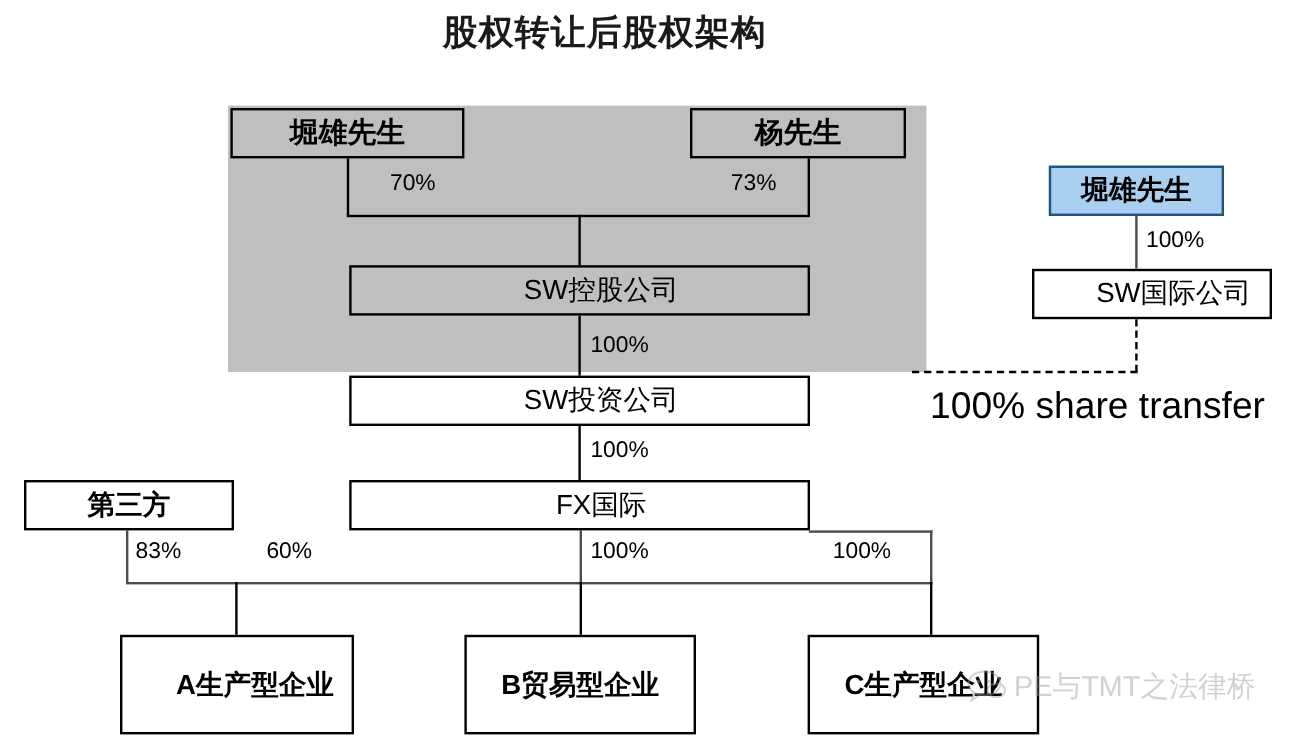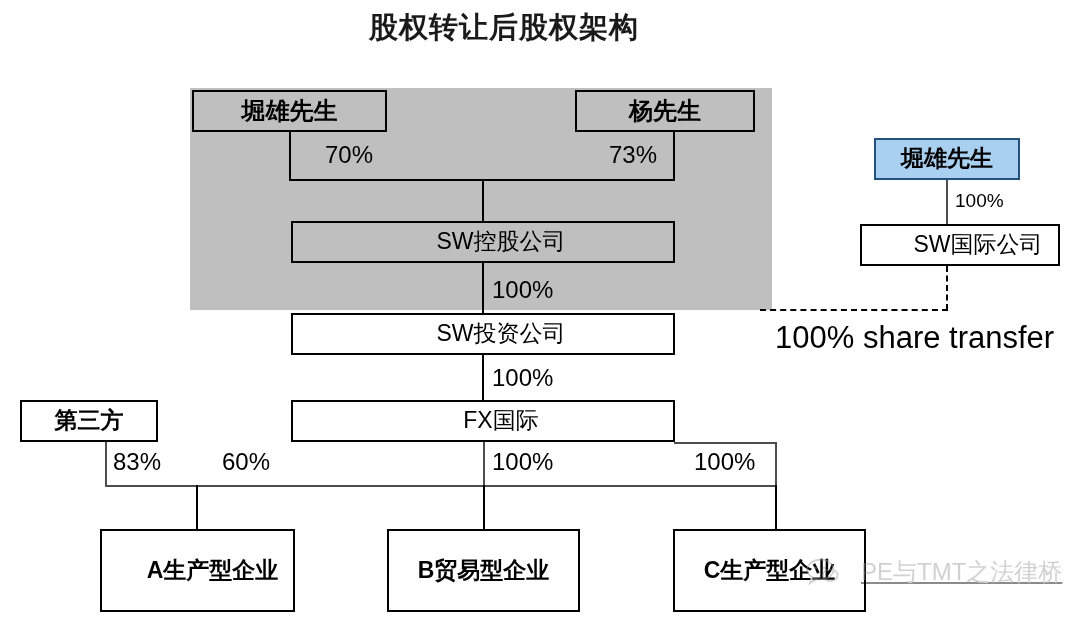--- a/index.html
+++ b/index.html
@@ -83,45 +83,44 @@
   }
   .dash-h {
     position: absolute;
     height: 0;
     border-top: 2.5px dashed #000000;
   }
 
   
   .pct {
     position: absolute;
-    font-size: 24px;
+    font-size: 19px;
     color: #000000;
     white-space: nowrap;
     line-height: 1;
   }
   .pct.sm {
     font-size: 19px;
   }
   .note {
     position: absolute;
     font-size: 31px;
     color: #000000;
     white-space: nowrap;
     line-height: 1;
   }
 
   
   .watermark {
     position: absolute;
     display: flex;
     align-items: center;
-    gap: 22px;
+    gap: 6px;
     opacity: 0.45;
     pointer-events: none;
-    text-decoration: underline;
   }
   .watermark .wm-text {
     font-size: 24px;
     color: #9a9a9a;
     white-space: nowrap;
     letter-spacing: 0px;
   }
   .wm-bubble {
     width: 34px;
     height: 28px;
@@ -162,21 +161,21 @@
   <div class="ln v" style="left:482px; top:263px; height:51px;"></div>
   <div class="pct" style="left:492px; top:278px;">100%</div>
 
   <div class="box thin fs-cn-md" style="left:291px; top:313px; width:384px; height:42px;">
     <span class="lbl">SW投资公司</span>
   </div>
 
   <div class="ln v" style="left:482px; top:355px; height:46px;"></div>
   <div class="pct" style="left:492px; top:366px;">100%</div>
 
-  <div class="box thin fs-cn-bd" style="left:20px; top:400px; width:138px; height:42px;">
+  <div class="box thin fs-cn-bd" style="left:20px; top:400px; width:175px; height:42px;">
     <span class="lbl">第三方</span>
   </div>
 
   <div class="box thin fs-cn-md" style="left:291px; top:400px; width:384px; height:42px;">
     <span class="lbl">FX国际</span>
   </div>
 
   <div class="ln v thinline" style="left:105px; top:442px; width:1.6px; height:44px;"></div>
   <div class="ln h thinline" style="left:105px; top:485px; width:672px; height:1.6px;"></div>
 

